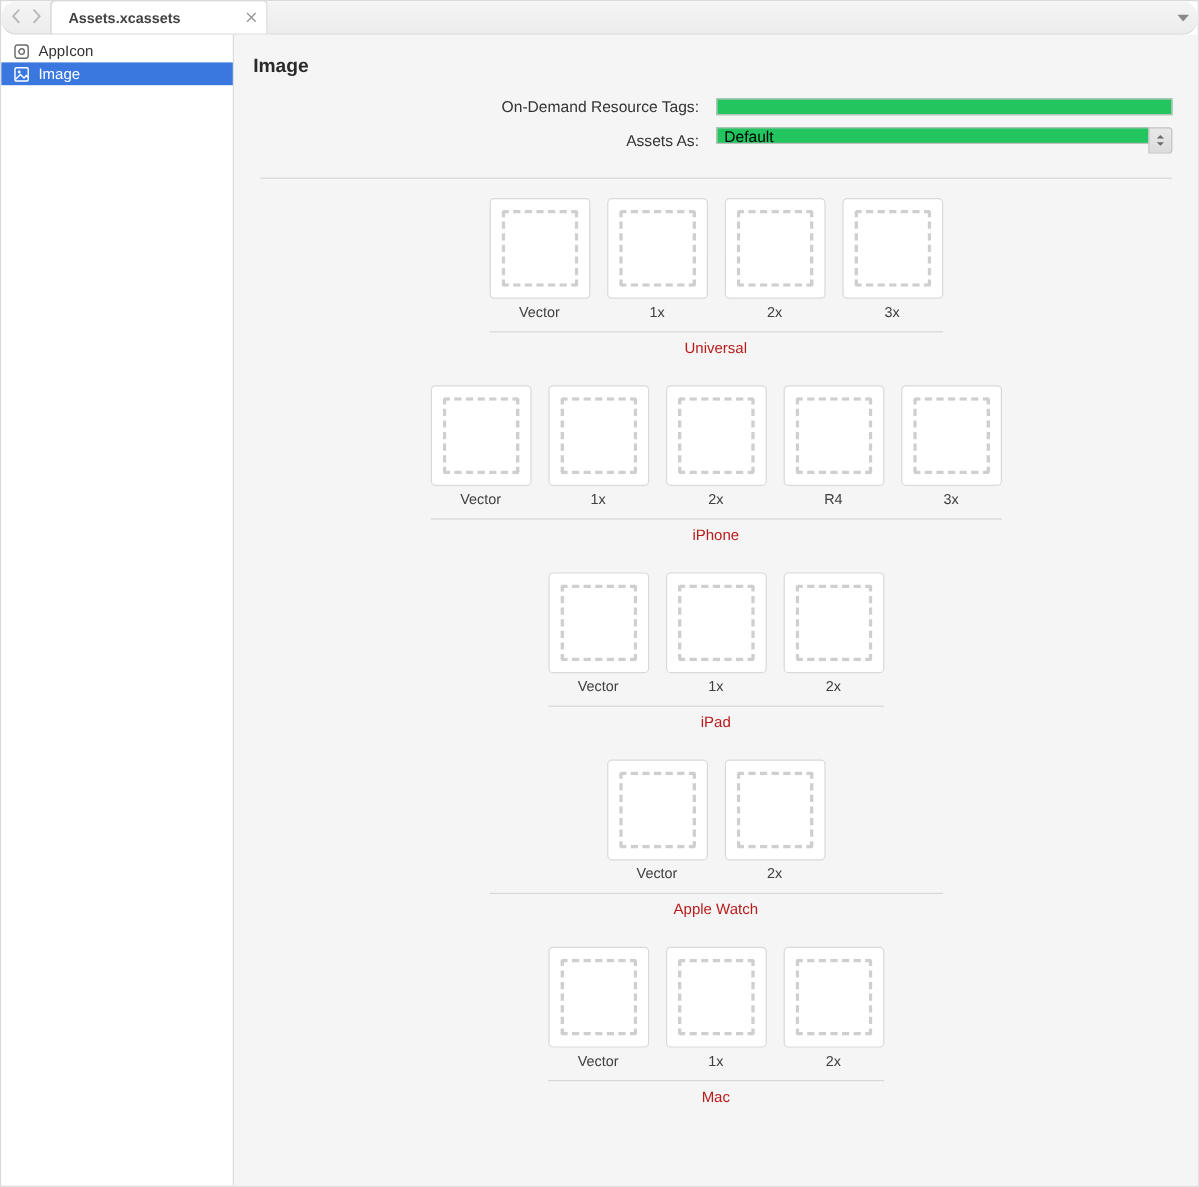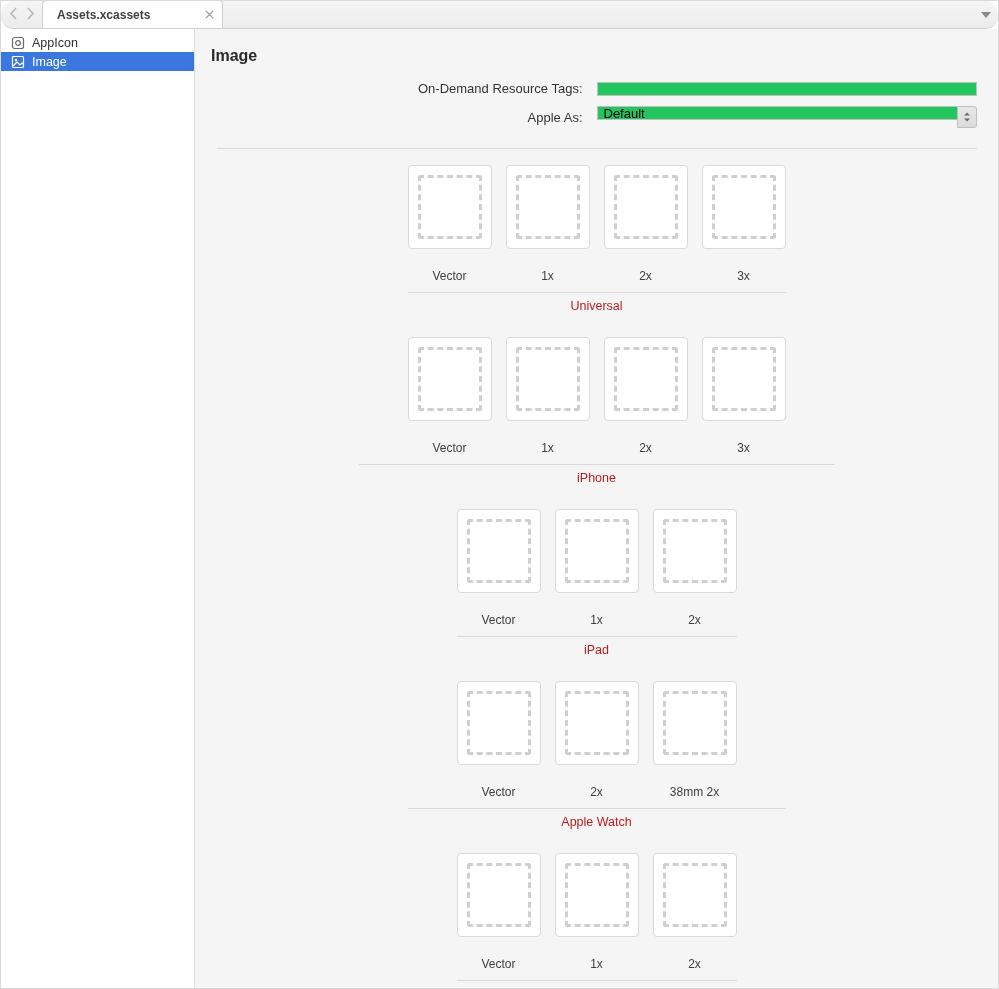--- a/index.html
+++ b/index.html
@@ -183,21 +183,21 @@
     border-radius: 4px;
     display: flex; align-items:center; justify-content:center;
     box-shadow: 0 0 0 0 rgba(0,0,0,0);
   }
   .slot-well-inner {
     width: 64px; height: 64px;
     border: 3px dashed #cfcfcf;
     border-radius: 3px;
   }
   .slot-label {
-    margin-top: 20px;
+    margin-top: 4px;
     font-size: 12px;
     color: #404040;
     text-align: center;
     min-height: 15px;
   }
   .group-divider {
     width: 100%;
     height: 1px;
     background: #d8d8d8;
     margin-top: 8px;
@@ -265,21 +265,21 @@
       </div>
   </div>
 
   <div class="detail">
     <div class="detail-title">Image</div>
 
     <div class="form">
       <label>On-Demand Resource Tags:</label>
       <input class="text-input" type="text" value="" style="">
 
-      <label>Apple As:</label>
+      <label>Assets As:</label>
       <div class="select-wrap">
         <input class="text-input" type="text" readonly="" value="Default" style="">
         <div class="select-button">
           <svg viewBox="0 0 8 10">
               <path d="M1 3.5 L4 0.5 L7 3.5 Z M1 6.5 L4 9.5 L7 6.5 Z"></path>
             </svg>
         </div>
       </div>
 
       <div class="form-divider"></div>
@@ -333,20 +333,26 @@
             <div class="slot">
               <div class="slot-well">
                 <div class="slot-well-inner"></div>
               </div>
               <div class="slot-label">2x</div>
             </div>
             <div class="slot">
               <div class="slot-well">
                 <div class="slot-well-inner"></div>
               </div>
+              <div class="slot-label">R4</div>
+            </div>
+            <div class="slot">
+              <div class="slot-well">
+                <div class="slot-well-inner"></div>
+              </div>
               <div class="slot-label">3x</div>
             </div>
           </div>
           <div class="group-divider" style="width: 476px;"></div>
           <div class="group-title">iPhone</div>
         </div>
         <div class="group">
           <div class="slots-row">
             <div class="slot">
               <div class="slot-well">
@@ -377,26 +383,20 @@
                 <div class="slot-well-inner"></div>
               </div>
               <div class="slot-label">Vector</div>
             </div>
             <div class="slot">
               <div class="slot-well">
                 <div class="slot-well-inner"></div>
               </div>
               <div class="slot-label">2x</div>
             </div>
-            <div class="slot">
-              <div class="slot-well">
-                <div class="slot-well-inner"></div>
-              </div>
-              <div class="slot-label">38mm 2x</div>
-            </div>
           </div>
           <div class="group-divider" style="width: 378px;"></div>
           <div class="group-title">Apple Watch</div>
         </div>
         <div class="group">
           <div class="slots-row">
             <div class="slot">
               <div class="slot-well">
                 <div class="slot-well-inner"></div>
               </div>

